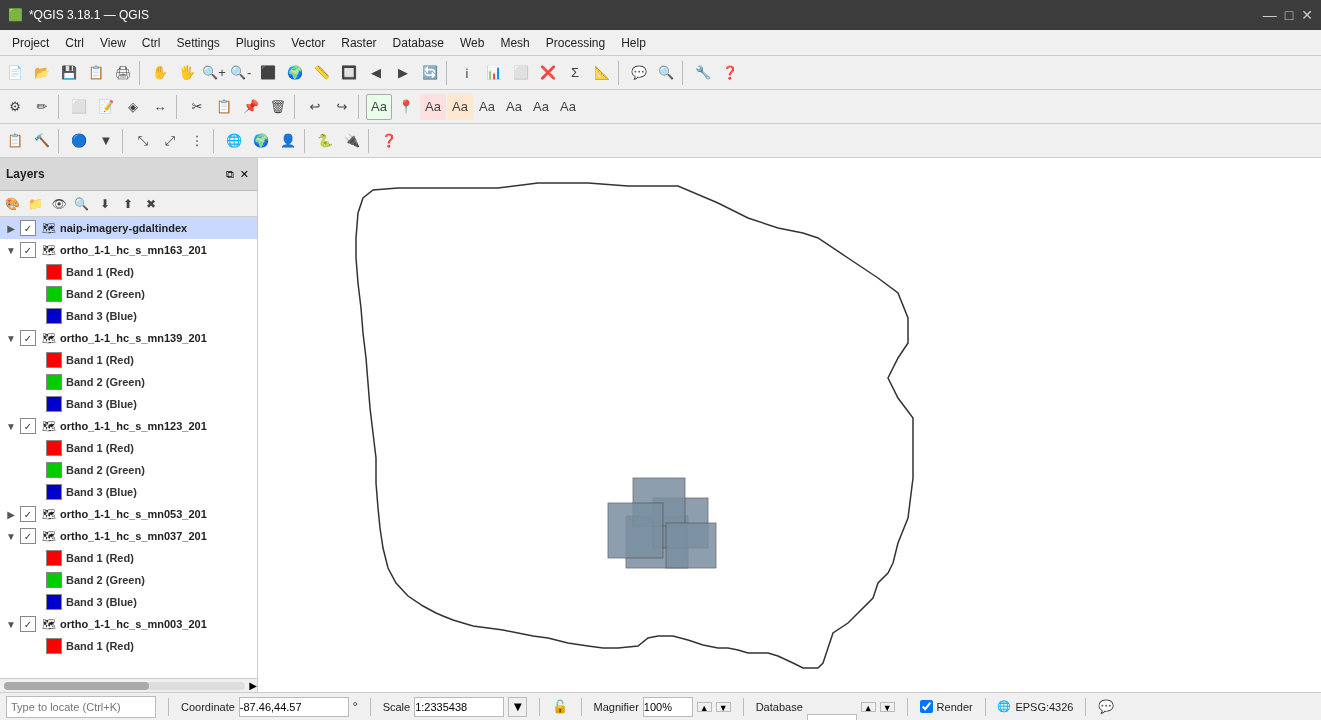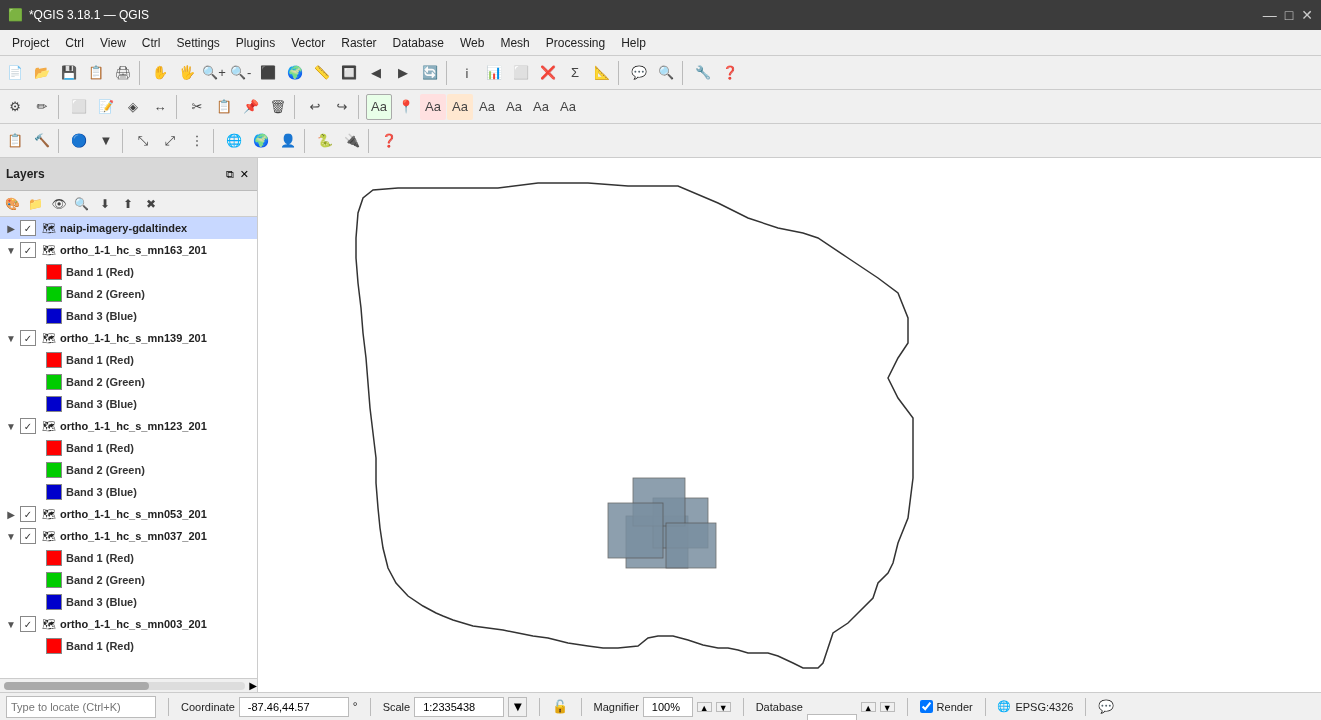--- a/index.html
+++ b/index.html
@@ -215,21 +215,21 @@
     .status-item {
       display: flex;
       align-items: center;
       gap: 4px;
       white-space: nowrap;
     }
     .status-sep { width: 1px; height: 18px; background: #bbb; margin: 0 4px; }
     .status-input {
       border: 1px solid #bbb;
       background: #fff;
-      padding: 1px 8px;
+      padding: 1px 0;
       font-size: 11px;
       height: 20px;
     }
     #locate-input {
       width: 150px;
       height: 22px;
       border: 1px solid #bbb;
       background: #fff;
       padding: 0 4px;
       font-size: 11px;

